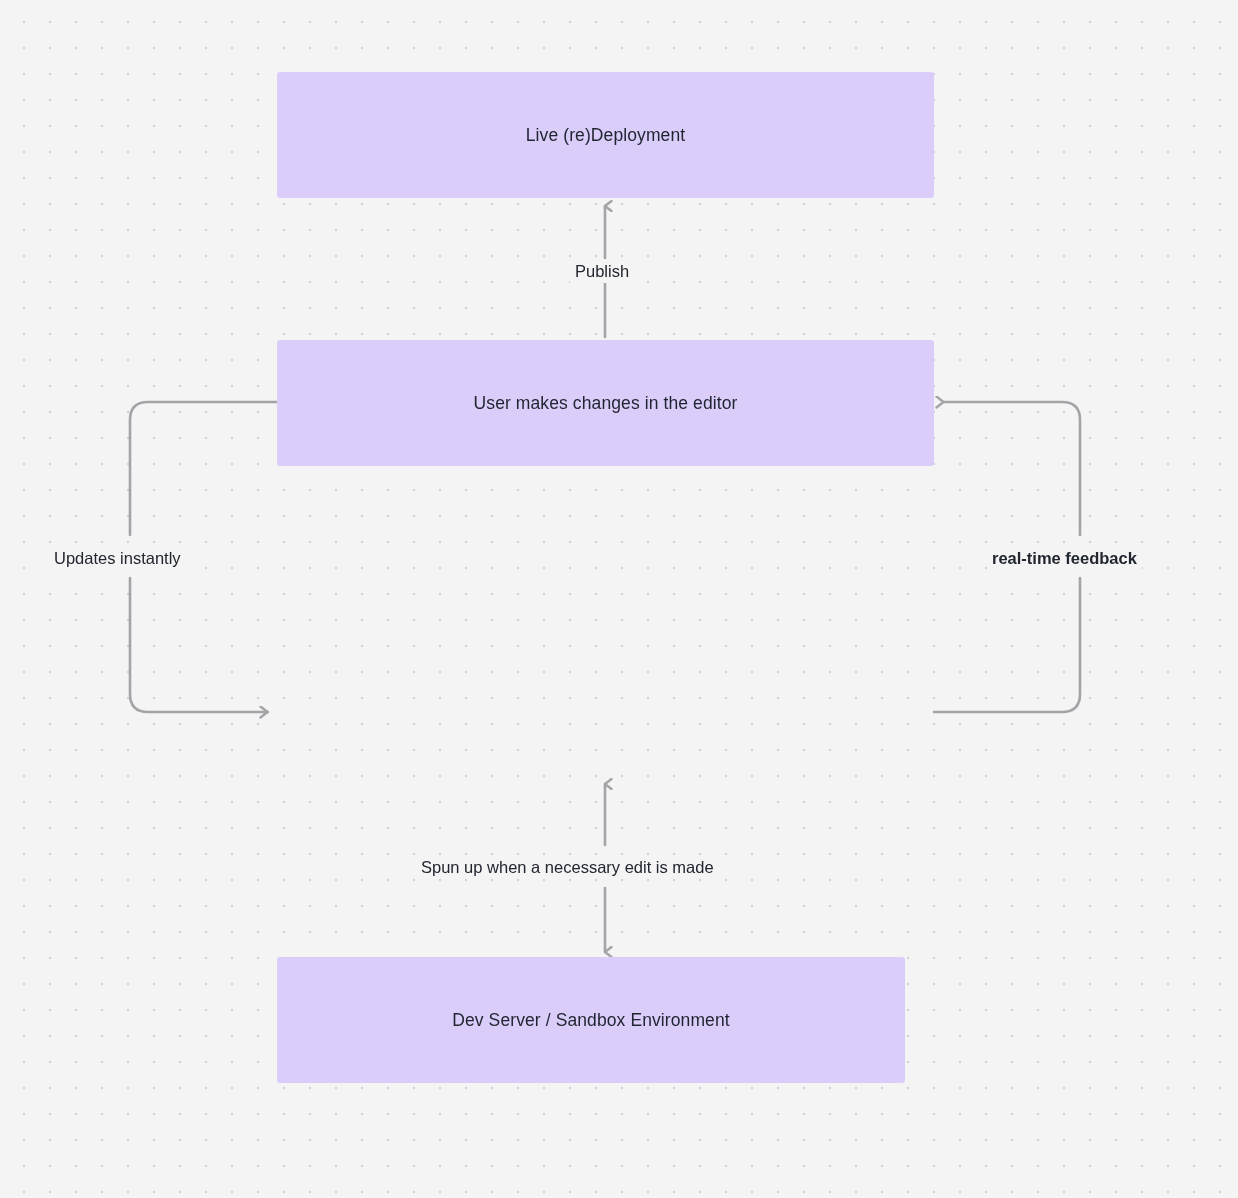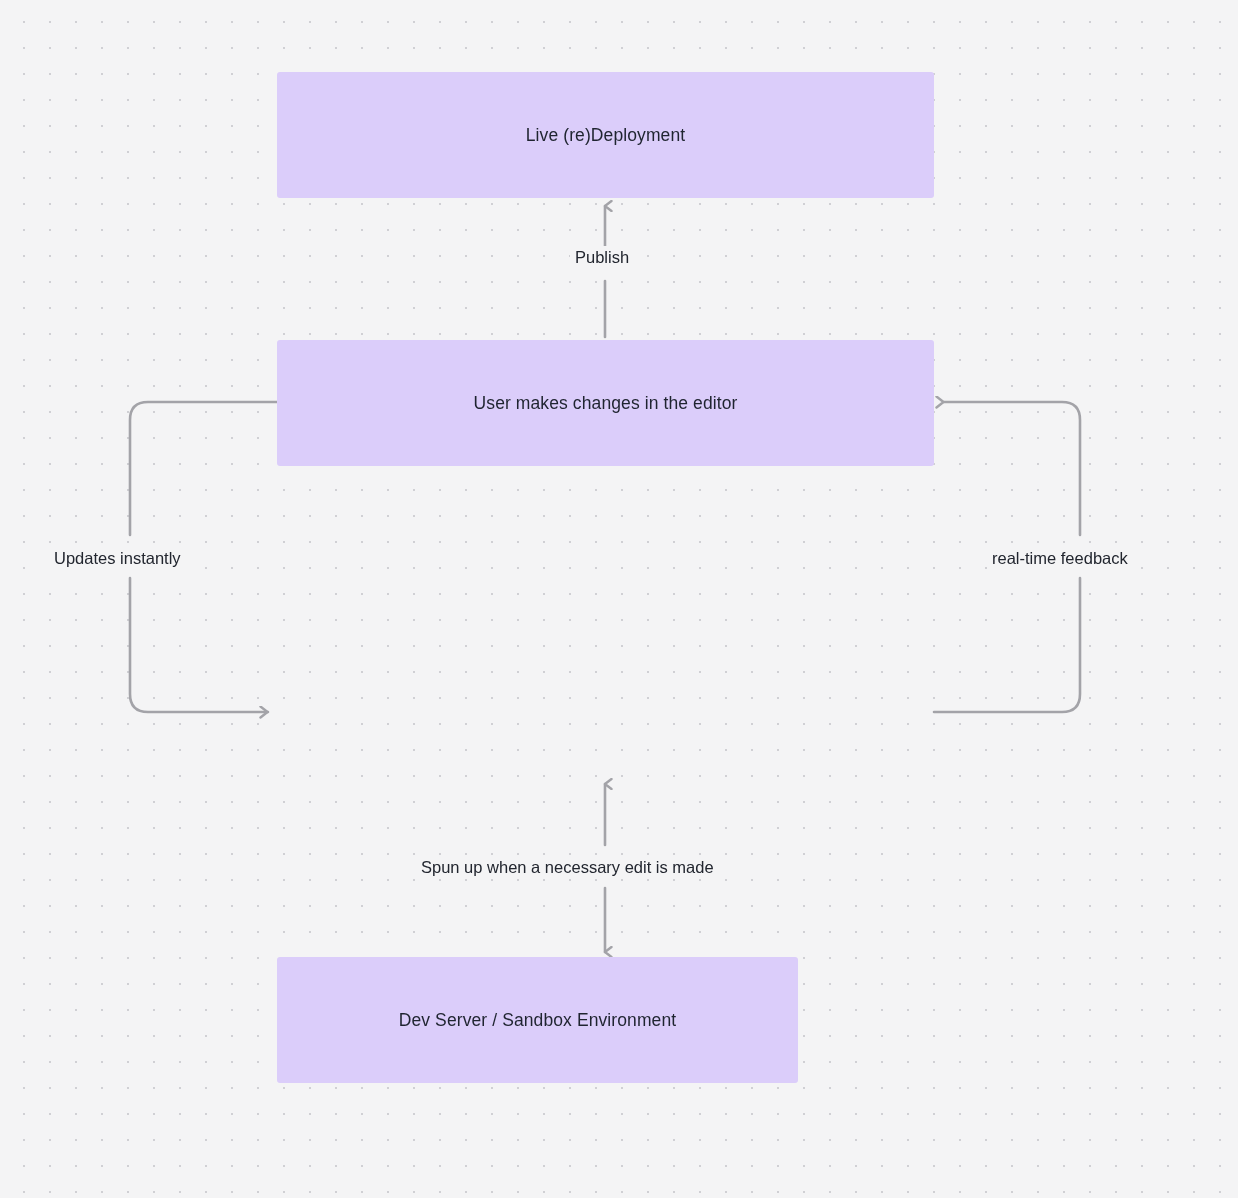--- a/index.html
+++ b/index.html
@@ -35,41 +35,41 @@
     font-size: 17.5px;
     letter-spacing: 0.1px;
     text-align: center;
     box-sizing: border-box;
     padding: 20px 14px;
   }
 
   #node-live      { left: 277px; top: 72px;  width: 657px; height: 126px; }
   #node-editor    { left: 277px; top: 340px; width: 657px; height: 126px; }
   #node-preview   { left: 277px; top: 649px; width: 657px; height: 126px; }
-  #node-dev       { left: 277px; top: 957px; width: 521px; height: 126px; }
+  #node-dev       { left: 277px; top: 957px; width: 628px; height: 126px; }
 
   svg#edges {
     position: absolute;
     left: 0;
     top: 0;
     width: 1238px;
     height: 1198px;
     pointer-events: none;
   }
 
   .edge-label {
     position: absolute;
     color: #22262f;
     font-size: 16.5px;
     white-space: nowrap;
   }
 
-  #label-publish  { left: 570px; top: 246px; }
+  #label-publish  { left: 570px; top: 260px; }
   #label-updates  { left: 49px;  top: 547px; }
-  #label-realtime { left: 987px; top: 547px; }
+  #label-realtime { left: 987px; top: 547px; font-weight: bold; }
   #label-spun     { left: 416px; top: 856px; }
 
   .label-bg {
     background-color: #f4f4f5;
     padding: 2px 5px;
   }
 </style>
 </head>
 <body>
 

